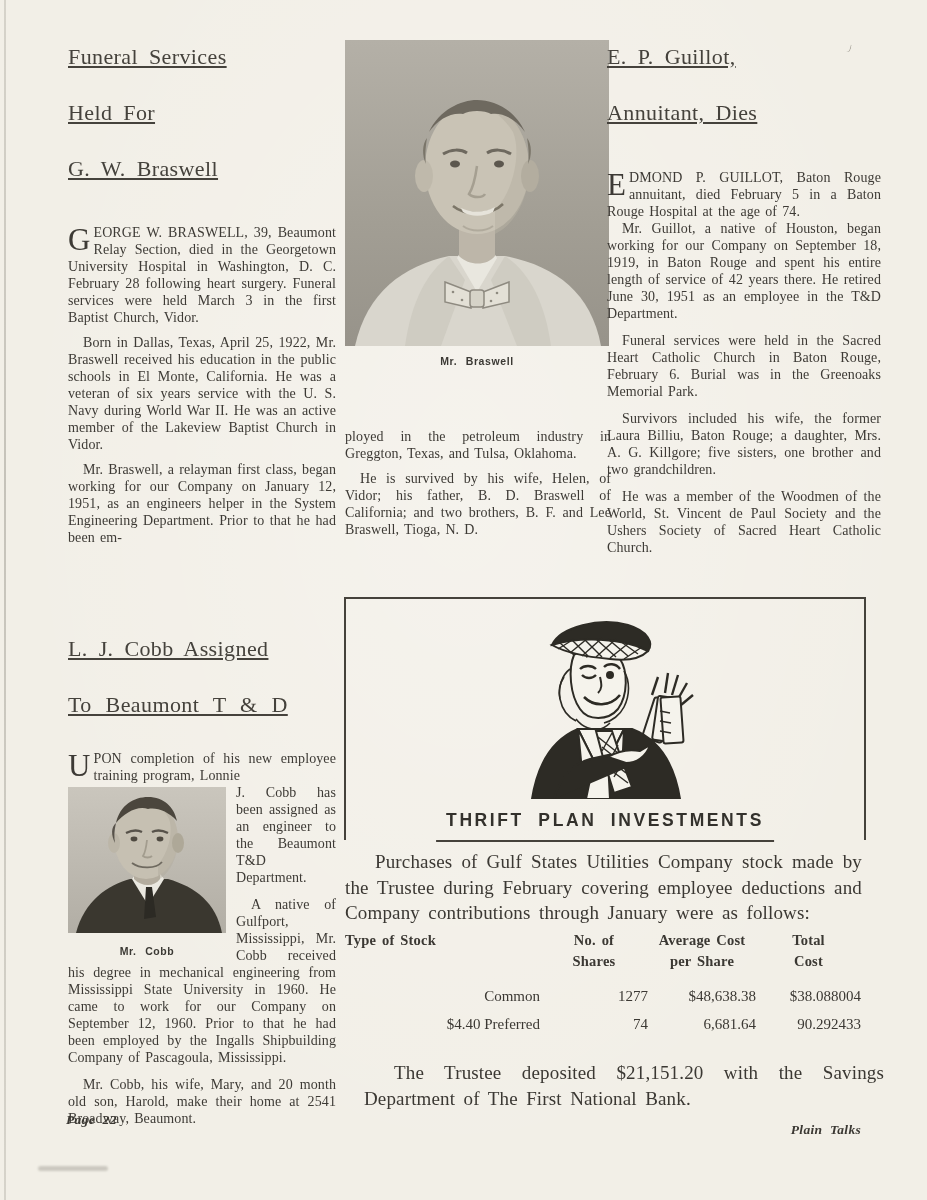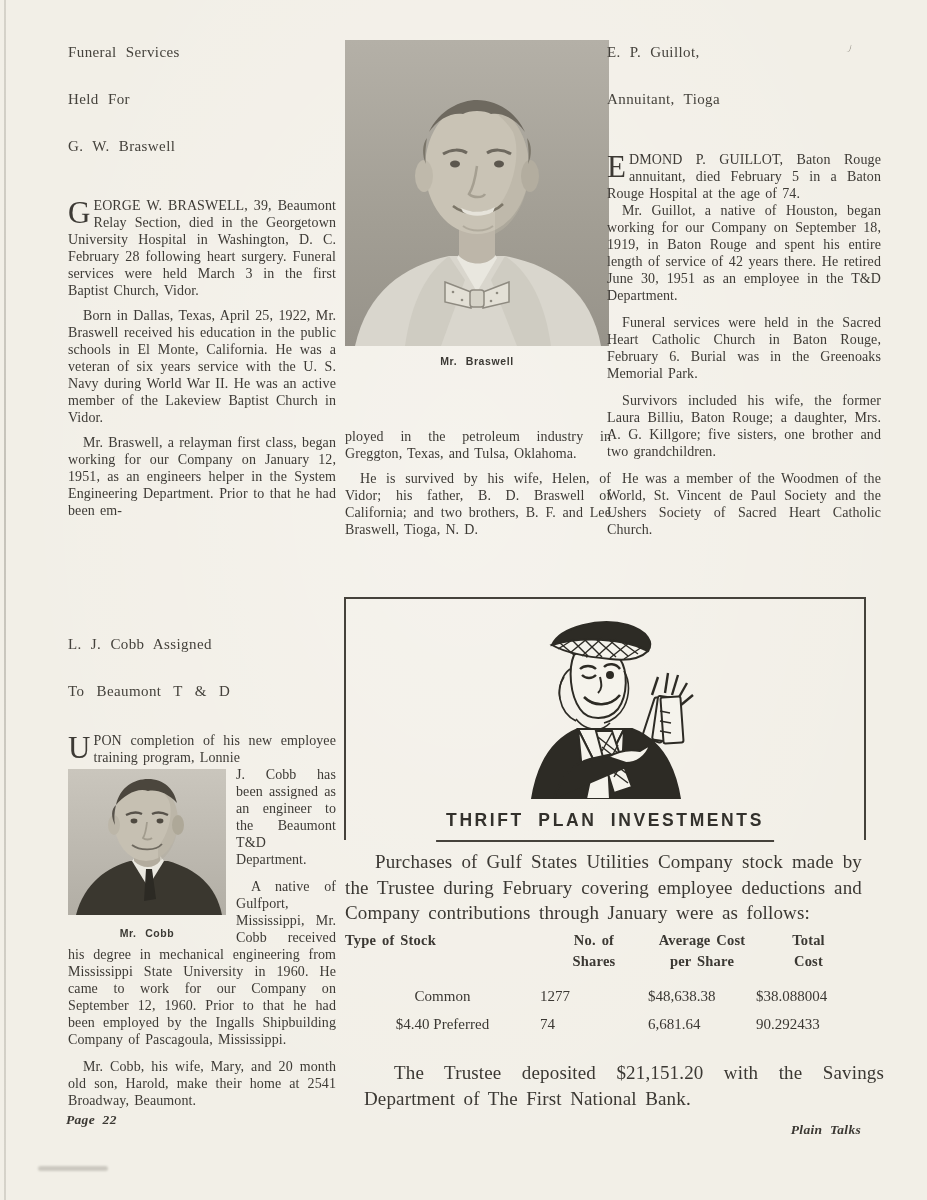--- a/index.html
+++ b/index.html
@@ -11,21 +11,21 @@
     overflow:hidden;
     font-family:"Liberation Serif", serif;
     color:#3d3a35;
   }
   .scan-edge-left{position:absolute;left:4px;top:0;width:2px;height:1200px;background:linear-gradient(#cfccc3,#bab7ae 40%,#cfccc3);opacity:.8;}
   .scan-smudge{position:absolute;left:38px;top:1166px;width:70px;height:5px;background:#9d9a91;opacity:.45;border-radius:3px;filter:blur(1px);}
   .ink-speck{position:absolute;left:845px;top:44px;width:5px;height:8px;border-right:1.5px solid #8d897f;border-radius:0 0 4px 0;transform:rotate(14deg);opacity:.7;}
 
   
   .col{position:absolute;}
-  .art-title{font-size:15px;color:#45423c;letter-spacing:.4px;word-spacing:5px;}
+  .art-title{font-size:22px;color:#45423c;letter-spacing:.4px;word-spacing:5px;text-decoration:underline;}
   .art-title .tline{margin:0 0 30px 0;}
   .body{font-size:14px;line-height:17px;text-align:justify;letter-spacing:.1px;word-spacing:1.5px;}
   .body p{margin:8px 0 0 0;text-indent:15px;}
   .body p.first{margin-top:0;text-indent:0;}
   .body p.cont{margin-top:0;text-indent:0;}
   .dropcap{float:left;font-size:31px;line-height:29px;padding:1px 3px 0 0;color:#3d3a35;}
 
   
   .photo-frame{position:absolute;}
   .photo-frame svg{display:block;}
@@ -48,22 +48,22 @@
   }
   .thrift-text{position:absolute;font-size:19px;line-height:25.5px;text-align:justify;word-spacing:3.5px;letter-spacing:.15px;color:#3b3833;}
   .thrift-text .ind{text-indent:30px;}
 
   .thrift-table{position:absolute;left:345px;top:930px;width:516px;font-size:15px;color:#3b3833;}
   .t-grid{display:grid;grid-template-columns:195px 108px 108px 105px;}
   .t-head{font-weight:bold;font-size:14.5px;letter-spacing:.2px;word-spacing:2px;}
   .t-head .cell{display:flex;flex-direction:column;align-items:center;line-height:21px;padding-bottom:4px;}
   .t-head .cell.left{align-items:flex-start;}
   .t-row{line-height:28px;}
-  .t-row .cell{text-align:left;}
-  .t-row .cell.left{text-align:center;}
+  .t-row .cell{text-align:right;}
+  .t-row .cell.left{text-align:right;}
 
   .footer{position:absolute;font-weight:bold;font-style:italic;font-size:13.5px;color:#3b3833;letter-spacing:.3px;word-spacing:4px;}
 </style>
 </head>
 <body>
 
 <div class="page">
   <div class="scan-edge-left"></div>
   <div class="scan-smudge"></div>
   <div class="ink-speck"></div>
@@ -138,21 +138,21 @@
   <div class="col" style="left:345px;top:428px;width:266px;">
     <div class="body">
       <p class="cont">ployed in the petroleum industry in Greggton, Texas, and Tulsa, Oklahoma.</p>
       <p>He is survived by his wife, Helen, of Vidor; his father, B. D. Braswell of California; and two brothers, B. F. and Lee Braswell, Tioga, N. D.</p>
     </div>
   </div>
 
   <div class="col" style="left:607px;top:44px;width:274px;">
     <div class="art-title">
       <div class="tline">E. P. Guillot,</div>
-      <div class="tline" style="margin-bottom:0;">Annuitant, Tioga</div>
+      <div class="tline" style="margin-bottom:0;">Annuitant, Dies</div>
     </div>
     <div class="body" style="margin-top:43px;">
       <p class="first"><span class="dropcap">E</span><span>DMOND P. GUILLOT, Baton Rouge annuitant, died February 5 in a Baton Rouge Hospital at the age of 74.</span></p>
       <p style="margin-top:0;">Mr. Guillot, a native of Houston, began working for our Company on September 18, 1919, in Baton Rouge and spent his entire length of service of 42 years there. He retired June 30, 1951 as an employee in the T&amp;D Department.</p>
       <p style="margin-top:10px;">Funeral services were held in the Sacred Heart Catholic Church in Baton Rouge, February 6. Burial was in the Greenoaks Memorial Park.</p>
       <p style="margin-top:10px;">Survivors included his wife, the former Laura Billiu, Baton Rouge; a daughter, Mrs. A. G. Killgore; five sisters, one brother and two grandchildren.</p>
       <p style="margin-top:10px;">He was a member of the Woodmen of the World, St. Vincent de Paul Society and the Ushers Society of Sacred Heart Catholic Church.</p>
     </div>
   </div>
 

